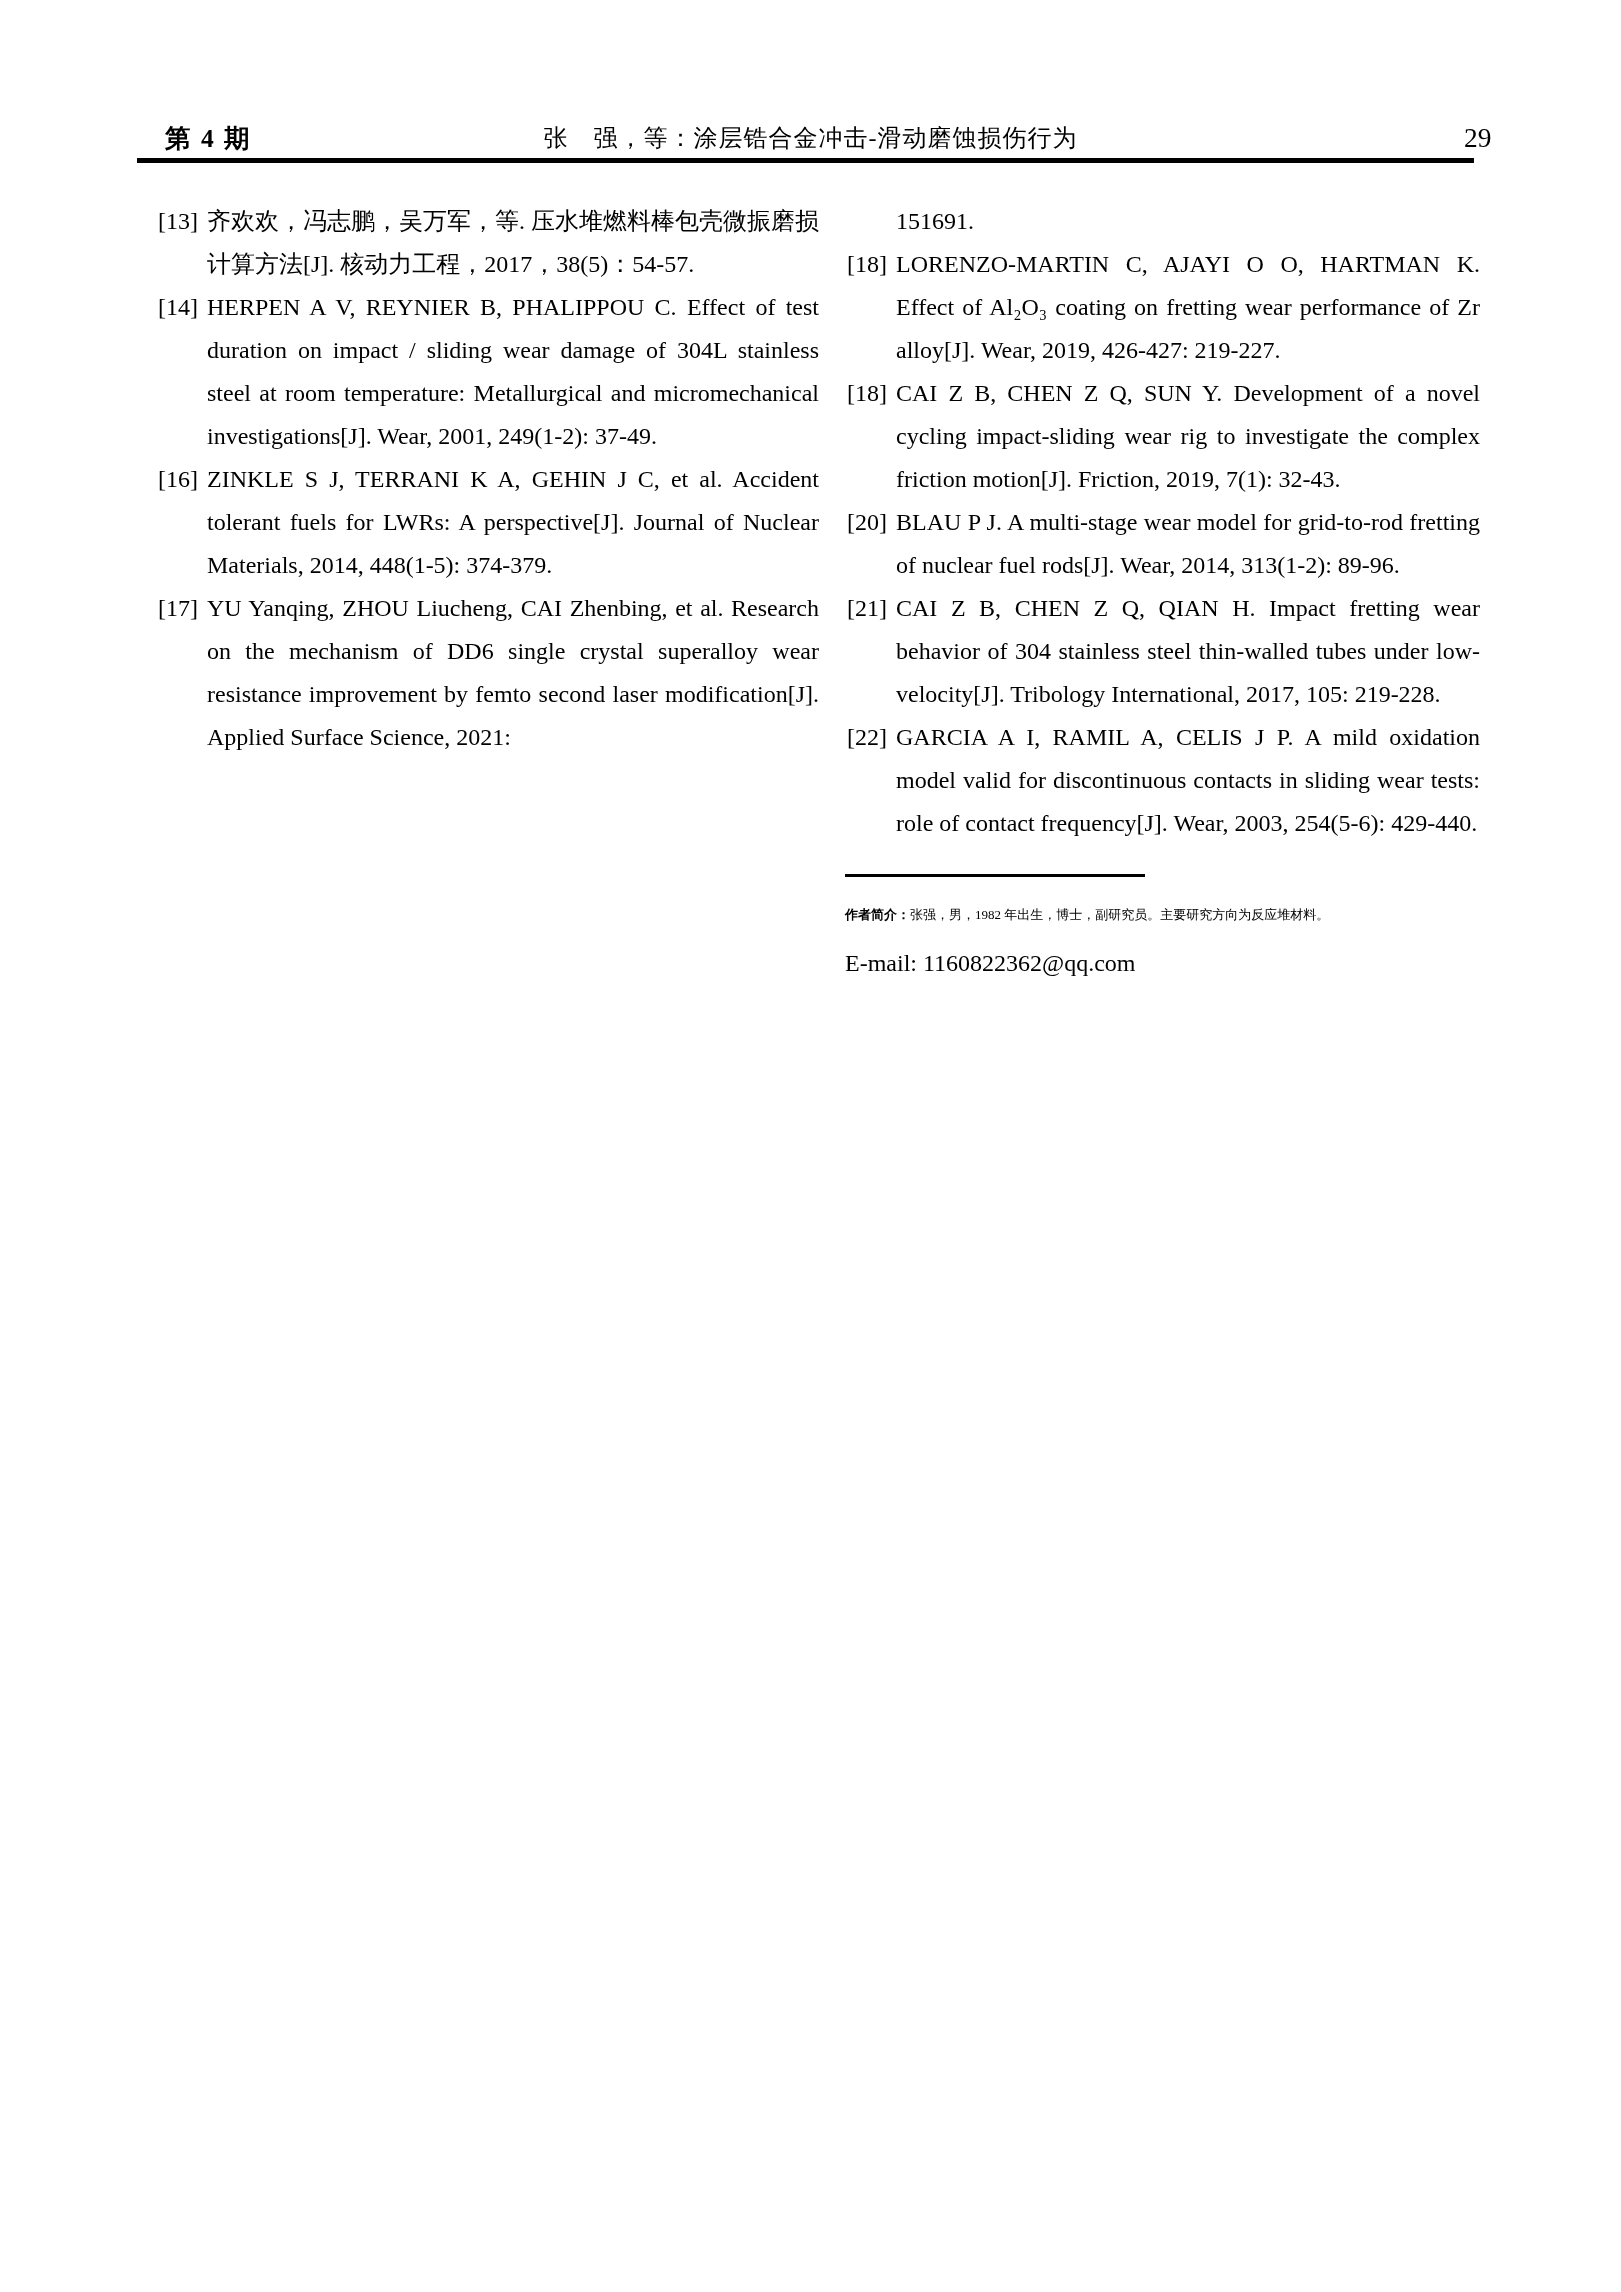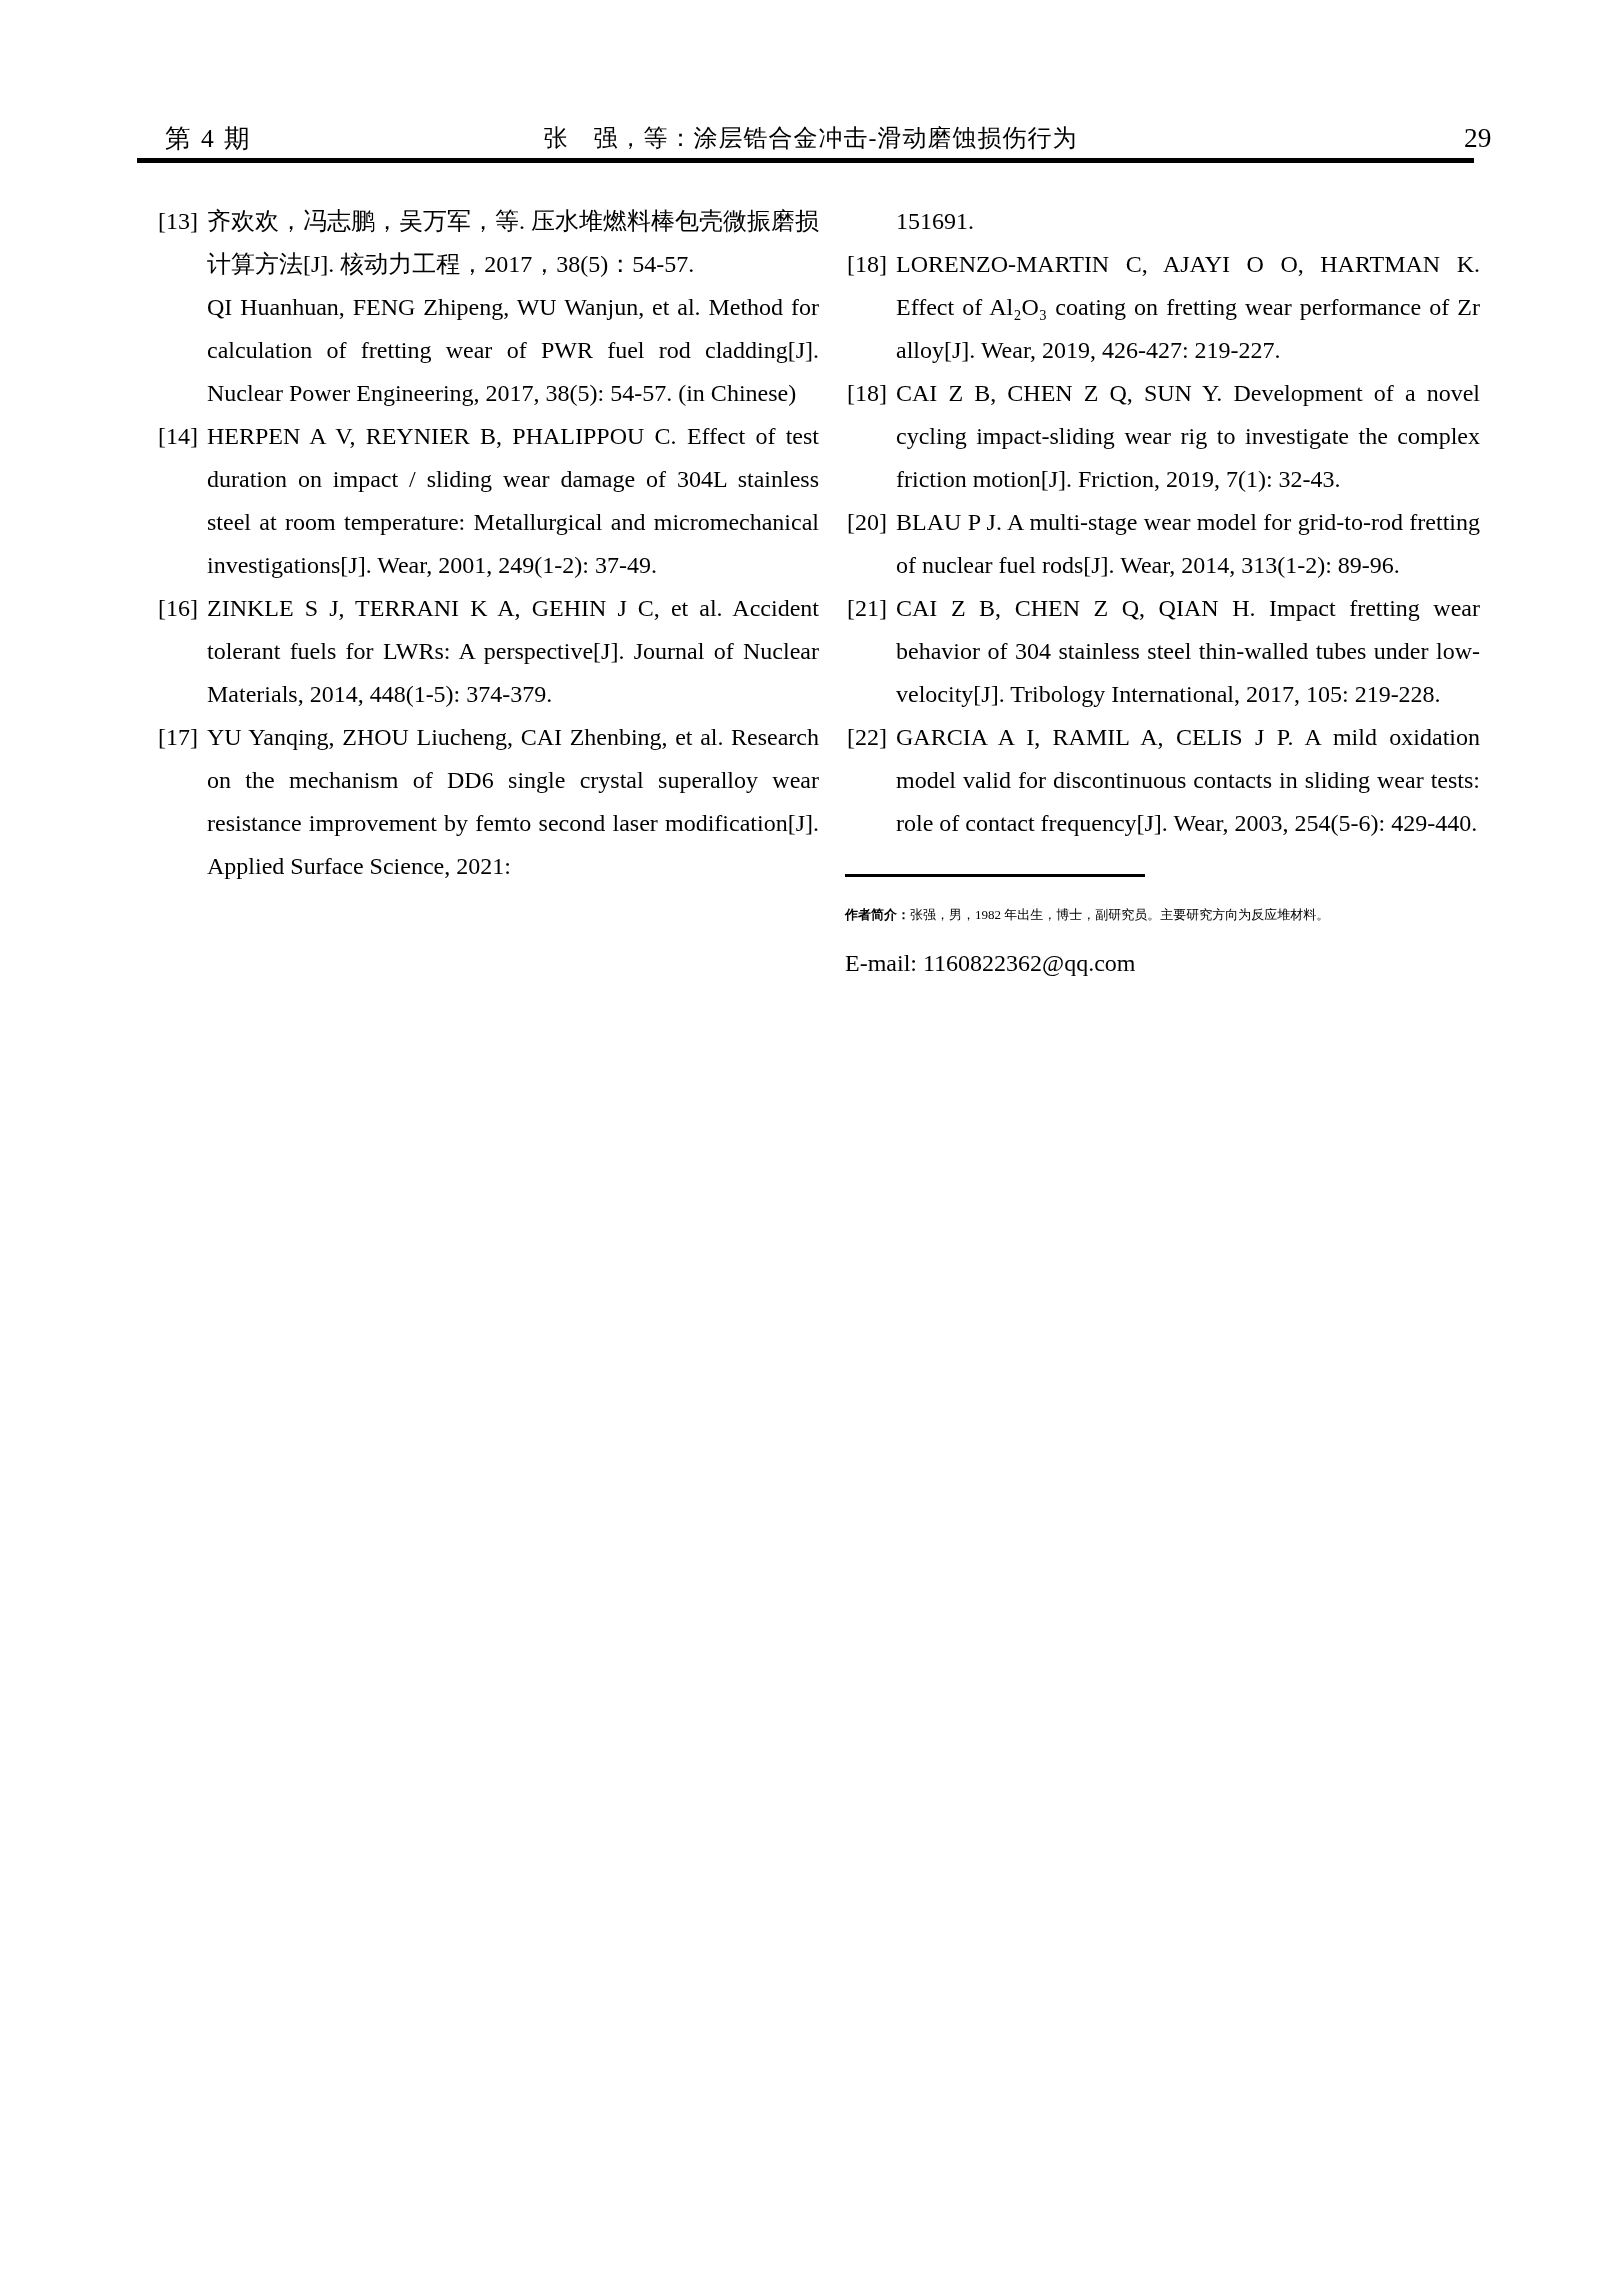--- a/index.html
+++ b/index.html
@@ -19,20 +19,21 @@
 
   
   .hdr-issue {
     position: absolute;
     left: 165px;
     top: 124px;
     font-size: 25.5px;
     line-height: 29px;
     letter-spacing: 2px;
     white-space: nowrap;
+    font-weight: bold;
   }
   .hdr-title {
     position: absolute;
     left: 294px;
     right: 294px;
     top: 124px;
     font-size: 24px;
     line-height: 29px;
     text-align: center;
     letter-spacing: 1px;
@@ -105,21 +106,20 @@
   <div class="hdr-issue">第 4 期</div>
   <div class="hdr-title">张　强，等：涂层锆合金冲击-滑动磨蚀损伤行为</div>
   <div class="hdr-pagenum">29</div>
   <div class="hdr-rule"></div>
 
   <div class="col col-left">
 
     <div class="ref">
       <span class="ref-label">[13]</span>
       <div class="ref-seg">齐欢欢，冯志鹏，吴万军，等. 压水堆燃料棒包壳微振磨损计算方法[J]. 核动力工程，2017，38(5)：54-57.</div>
-      <div class="ref-seg">QI Huanhuan, FENG Zhipeng, WU Wanjun, et al. Method for calculation of fretting wear of PWR fuel rod cladding[J]. Nuclear Power Engineering, 2017, 38(5): 54-57. (in Chinese)</div>
     </div>
 
     <div class="ref">
       <span class="ref-label">[14]</span>
       <div class="ref-seg">HERPEN A V, REYNIER B, PHALIPPOU C. Effect of test duration on impact / sliding wear damage of 304L stainless steel at room temperature: Metallurgical and micromechanical investigations[J]. Wear, 2001, 249(1-2): 37-49.</div>
     </div>
 
 
     <div class="ref">
       <span class="ref-label">[16]</span>

